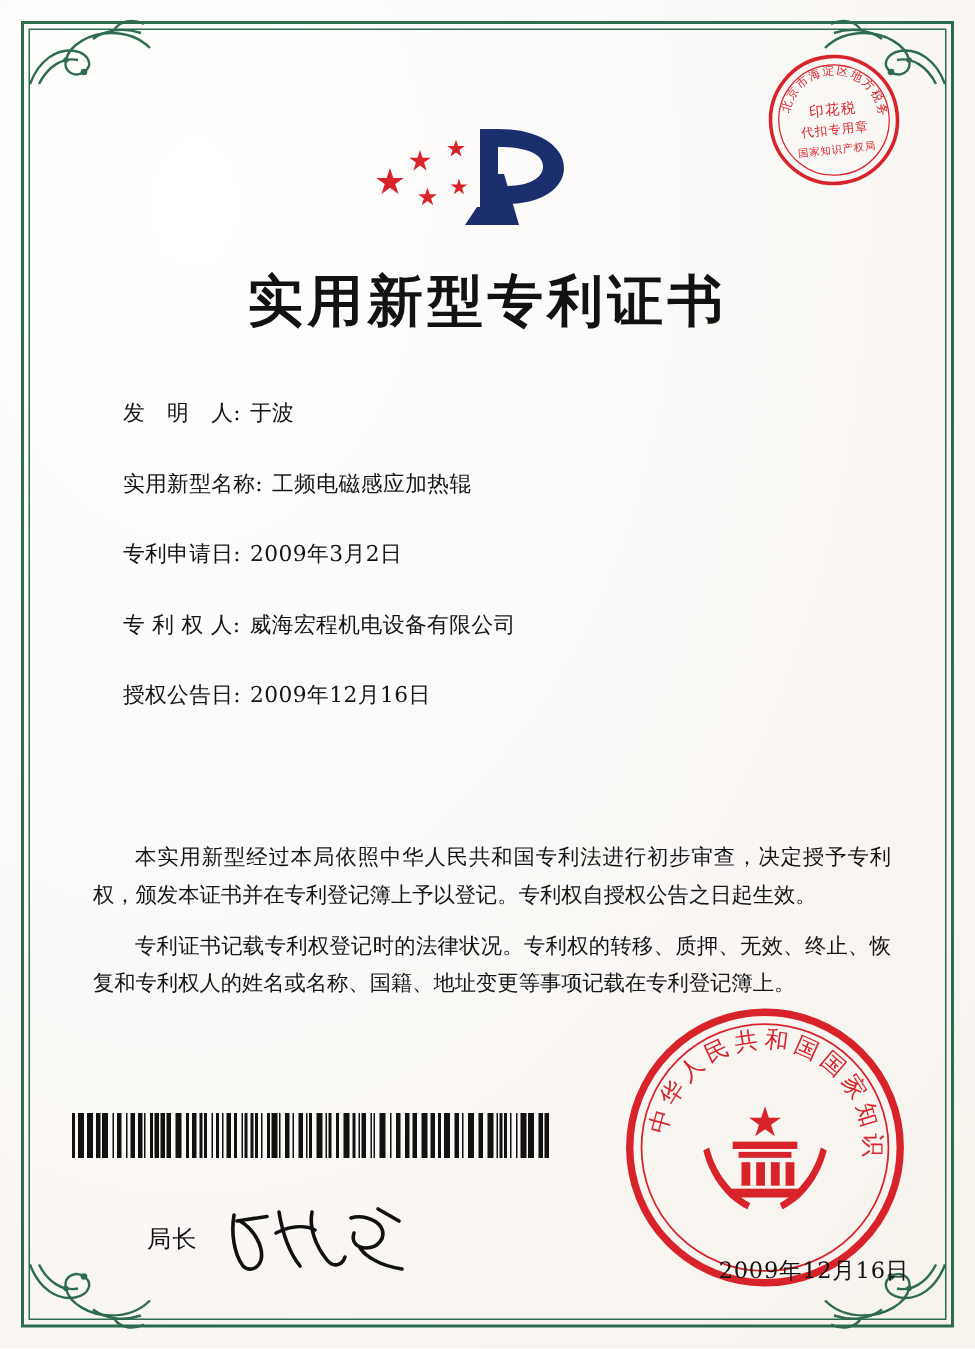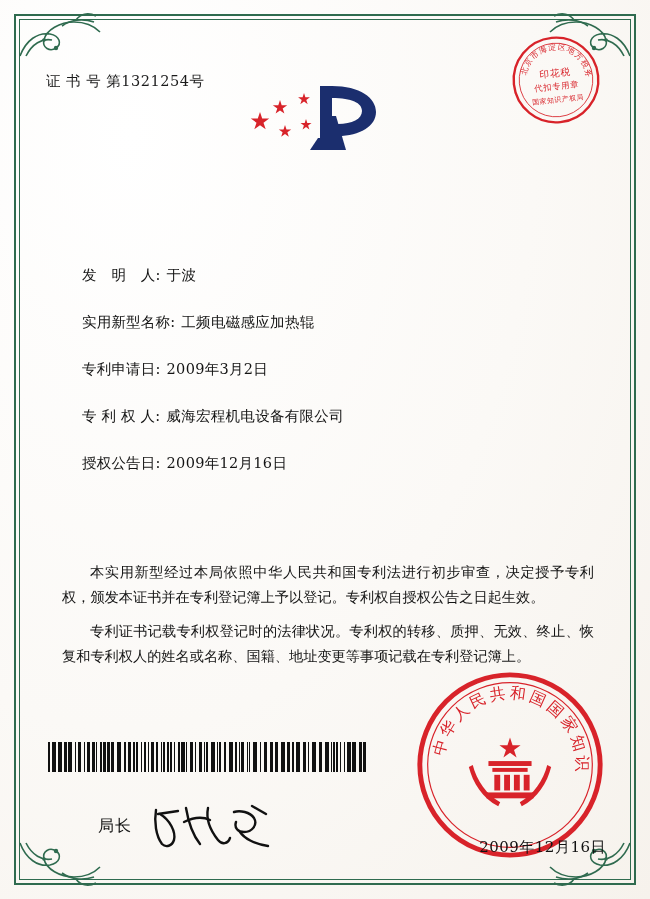--- a/index.html
+++ b/index.html
@@ -253,21 +253,20 @@
     <svg viewBox="0 0 88 52" fill="none" stroke="currentColor" stroke-width="1.6">
       <path d="M4 46 C 10 30, 22 22, 34 24 C 44 26, 46 34, 40 38 C 34 42, 26 38, 28 30 C 30 20, 44 12, 58 12 C 70 12, 78 16, 84 22"></path>
       <path d="M10 46 C 16 34, 26 28, 36 30"></path>
       <path d="M46 16 C 54 10, 66 8, 78 12"></path>
       <circle cx="40" cy="38" r="2.2" fill="currentColor" stroke="none"></circle>
       <circle cx="28" cy="30" r="1.8" fill="currentColor" stroke="none"></circle>
       <path d="M60 10 C 64 4, 72 2, 80 6"></path>
     </svg>
   </div>
 
-  <div class="cert-number">证 书 号 第1321254号</div>
 
   <div class="top-seal">
     <svg viewBox="0 0 100 100">
       <circle cx="50" cy="50" r="46" fill="none" stroke="#d8232a" stroke-width="2.6"></circle>
       <circle cx="50" cy="50" r="40" fill="none" stroke="#d8232a" stroke-width="0.9"></circle>
       <path id="seal-arc-top" d="M 50 50 m -33 0 a 33 33 0 1 1 66 0" fill="none"></path>
       <text fill="#d8232a" font-size="8.5" font-family="DejaVu Serif, serif" letter-spacing="1.2">
         <textPath href="#seal-arc-top" startOffset="8%">北京市海淀区地方税务局</textPath>
       </text>
       <text x="50" y="46" fill="#d8232a" font-size="10.5" text-anchor="middle" font-family="DejaVu Serif, serif" letter-spacing="1">印花税</text>
@@ -289,20 +288,21 @@
 
       <g fill="#1b2e6e">
         <polygon points="80,8 92,8 92,72 80,72"></polygon>
         <polygon points="92,72 106,72 96,38 92,38"></polygon>
         <polygon points="70,72 92,72 92,60 78,60"></polygon>
         <path d="M92 8 C 120 8, 136 20, 136 34 C 136 48, 120 58, 98 58 L98 46 C 112 46, 122 41, 122 33 C 122 25, 112 20, 92 20 Z"></path>
       </g>
     </svg>
   </div>
 
+  <div class="main-title">实用新型专利证书</div>
 
   <div class="fields">
     <div class="field-row">
       <span class="field-label">发　明　人:</span>
       <span class="field-value">于波</span>
     </div>
     <div class="field-row">
       <span class="field-label">实用新型名称:</span>
       <span class="field-value">工频电磁感应加热辊</span>
     </div>

